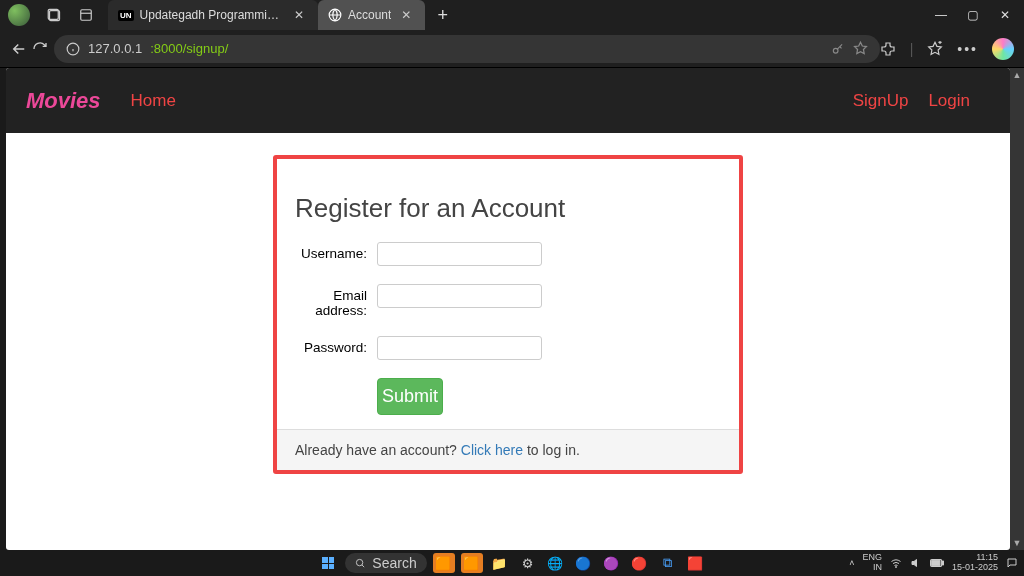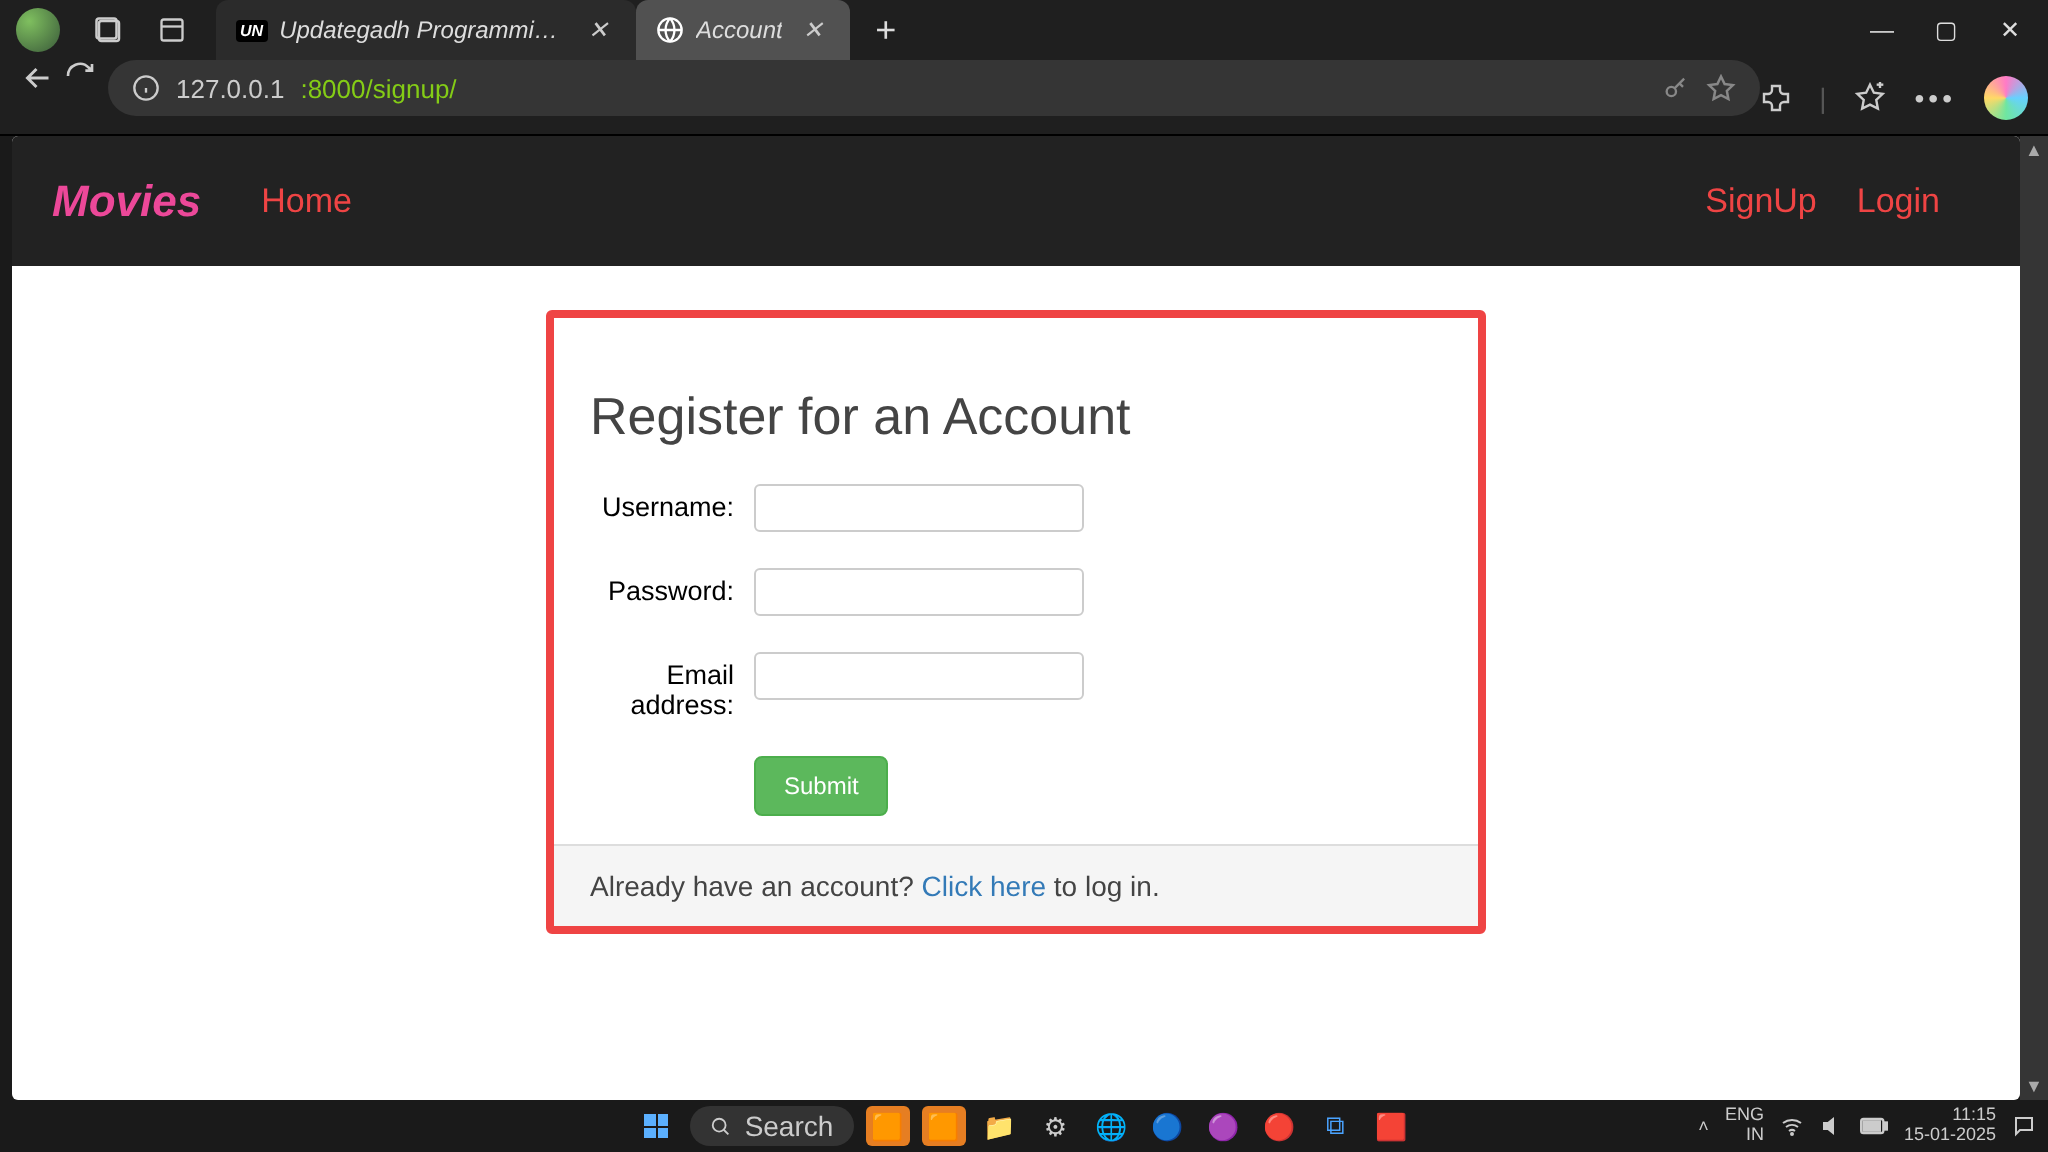--- a/index.html
+++ b/index.html
@@ -28,21 +28,20 @@
   .tb-icon {
     width: 16px; height: 16px; margin: 0 8px;
     display: inline-flex; align-items: center; justify-content: center;
     color: #ccc;
   }
   .tabs {
     display: flex;
     align-items: center;
     flex: 1;
     height: 100%;
-    font-style: italic;
   }
   .tab {
     display: flex; align-items: center;
     height: 100%;
     padding: 0 10px;
     gap: 6px;
     color: #ddd;
     font-size: 12px;
     max-width: 210px;
   }
@@ -51,20 +50,21 @@
   .tab .tab-title { overflow: hidden; text-overflow: ellipsis; white-space: nowrap; flex:1; }
   .tab .close-x { color: #ccc; font-size: 12px; padding: 0 4px; }
   .newtab { color: #ddd; font-size: 18px; padding: 0 12px; }
   .winbtns { display: flex; gap: 18px; padding: 0 12px; color: #ddd; font-size: 12px; }
   .winbtn { width: 14px; text-align: center; }
   
   .addrbar {
     height: 38px;
     background: #1f1f1f;
     display: flex;
+    align-items: center;
     padding: 0 10px;
     border-bottom: 1px solid #000;
   }
   .addrbar .nav-icon { color: #ccc; font-size: 16px; width: 22px; text-align: center; }
   .url-field {
     flex: 1;
     background: #353535;
     border-radius: 18px;
     height: 28px;
     display: flex;
@@ -151,23 +151,23 @@
     border-radius: 3px;
     height: 24px;
     padding: 2px 6px;
     font-size: 13px;
   }
   .form-actions { margin-left: 82px; margin-top: 6px; }
   .btn-submit {
     background: #5cb85c;
     border: 1px solid #4cae4c;
     color: #fff;
-    padding: 7px 14px;
+    padding: 7px 4px;
     border-radius: 4px;
-    font-size: 12px;
+    font-size: 18px;
     cursor: pointer;
   }
   .panel-footer {
     background: #f5f5f5;
     border-top: 1px solid #ddd;
     padding: 12px 18px;
     color: #444;
     font-size: 14px;
   }
   .panel-footer a { color: #337ab7; text-decoration: none; }
@@ -315,27 +315,27 @@
   <div class="panel">
     <div class="panel-body">
       <h2>Register for an Account</h2>
 
       <div class="form-row">
         <label class="form-label">Username:</label>
         <input class="form-input" type="text" value="" style="">
       </div>
 
       <div class="form-row">
+        <label class="form-label">Email address:</label>
+        <input class="form-input" type="text" value="" style="">
+      </div>
+
+      <div class="form-row">
         <label class="form-label">Password:</label>
         <input class="form-input" type="password" value="" style="">
-      </div>
-
-      <div class="form-row">
-        <label class="form-label">Email address:</label>
-        <input class="form-input" type="text" value="" style="">
       </div>
 
       <div class="form-actions">
         <button class="btn-submit">Submit</button>
       </div>
     </div>
     <div class="panel-footer">
       <span>Already have an account? </span><a href="#">Click here</a><span> to log in.</span>
     </div>
   </div>

